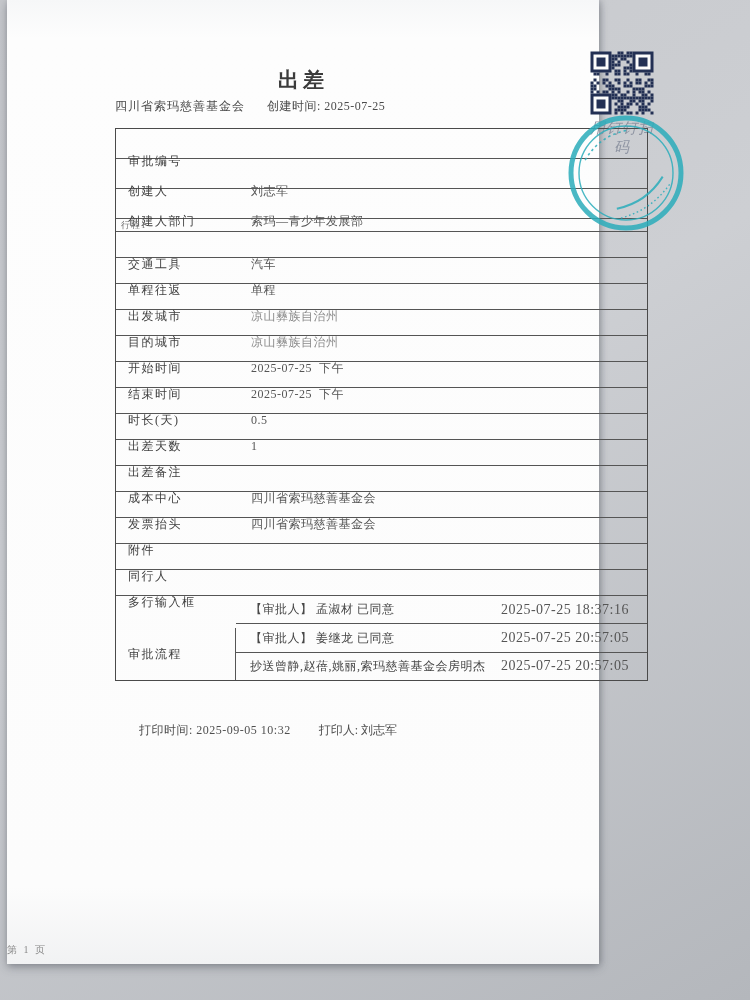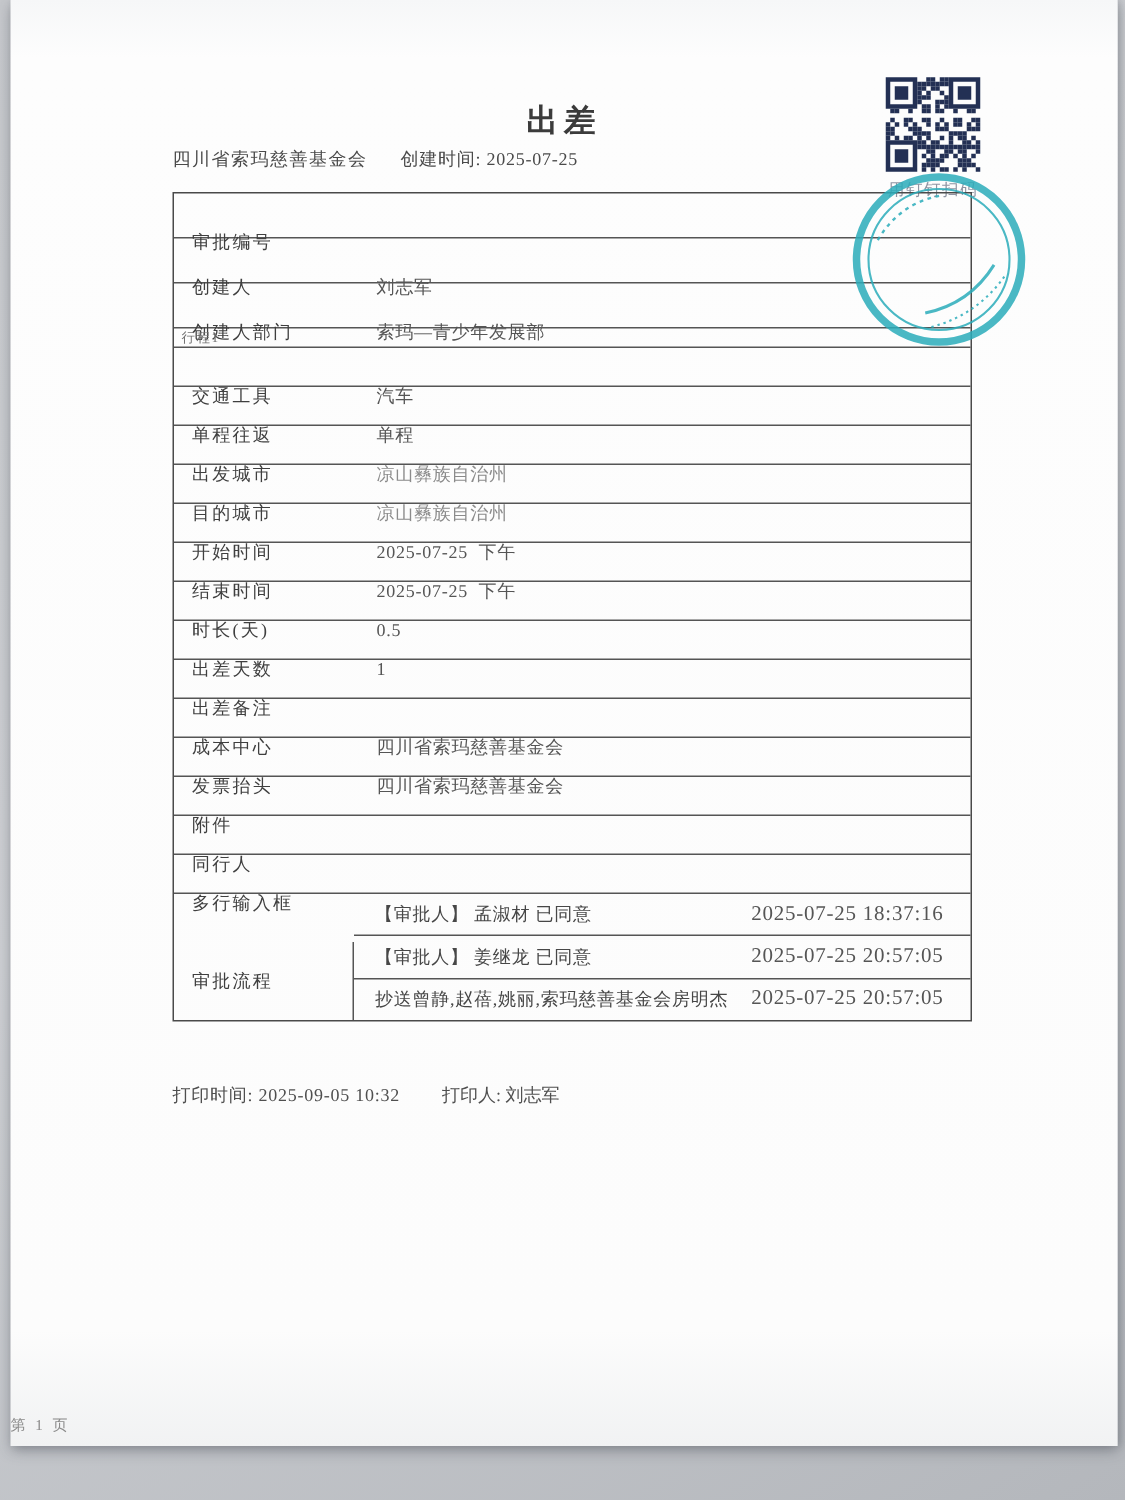--- a/index.html
+++ b/index.html
@@ -3,39 +3,39 @@
 <meta charset="utf-8">
 <style>
   * { margin:0; padding:0; box-sizing:border-box; }
   html,body { width:750px; height:1000px; }
   body {
     font-family: "Liberation Serif","DejaVu Serif",serif;
     background: linear-gradient(150deg,#c6c8cc 0%,#cdcfd3 45%,#b4b7bc 100%);
     position:relative; overflow:hidden;
   }
   .paper {
-    position:absolute; left:7px; top:0; width:738px; height:964px;
+    position:absolute; left:7px; top:0; width:592px; height:964px;
     background: linear-gradient(180deg,#f6f7f8 0%,#fdfdfd 4%,#fcfcfc 92%,#f1f2f3 100%);
     box-shadow: 0 3px 9px rgba(55,60,70,.4), 2px 0 5px rgba(55,60,70,.18);
   }
   .doc-title {
     position:absolute; top:66px; left:0; width:100%; text-align:center;
     font-size:21px; font-weight:bold; letter-spacing:4px; color:#3b3b3b;
   }
   .header-line {
     position:absolute; top:98px; left:108px; font-size:12px; color:#4a4a4a;
     display:flex; white-space:pre;
   }
   .header-line .org { letter-spacing:1px; margin-right:22px; }
   .header-line .created { letter-spacing:.5px; }
 
   
   .qr-wrap { position:absolute; left:581px; top:50px; width:68px; text-align:center; }
   .qr-wrap svg { display:block; margin:0 auto; }
-  .qr-caption { margin-top:3px; font-size:11px; color:#8f95a3; letter-spacing:1px; }
+  .qr-caption { margin-top:3px; font-size:15px; color:#8f95a3; letter-spacing:1px;font-style:italic; }
 
   
   .stamp { position:absolute; left:549px; top:103px; width:140px; height:140px;
            opacity:.85; z-index:5; pointer-events:none; }
 
   
   .trip-table {
     position:absolute; left:108px; top:128px; width:533px;
     border:1px solid #4a4a4a; background:transparent;
   }
@@ -59,21 +59,21 @@
   .steps { flex:1; display:flex; flex-direction:column;justify-content:flex-end; }
   .step { flex:1; display:flex; align-items:center; border-bottom:1px solid #555; }
   .step:last-child { border-bottom:none; }
   .step-text { flex:1; padding-left:14px; font-size:12px; color:#474747; letter-spacing:.5px; white-space:pre; }
   .step-time { padding-right:18px; font-size:14px; color:#555; letter-spacing:.5px; white-space:pre; }
 
   .print-line {
     position:absolute; left:108px; top:722px; font-size:12px; color:#4f4f4f;
     display:flex; white-space:pre;
   }
-  .print-line .pt { margin-right:28px; letter-spacing:.5px; }
+  .print-line .pt { margin-right:28px; letter-spacing:.5px;margin-left:24px; }
   .page-num {
     position:absolute; top:943px; left:0; width:100%; text-align:left;
     font-size:10px; color:#8a8a8a; letter-spacing:2px;
   }
 </style>
 </head>
 <body>
 
 <div class="paper">
 

